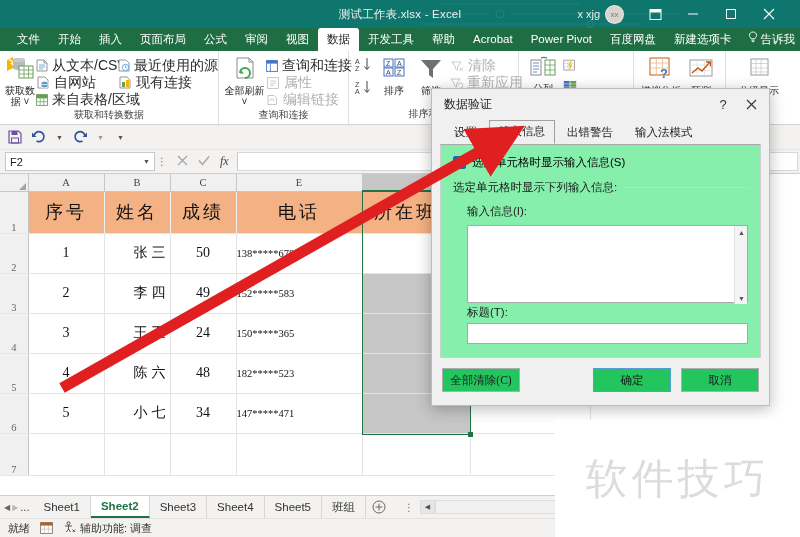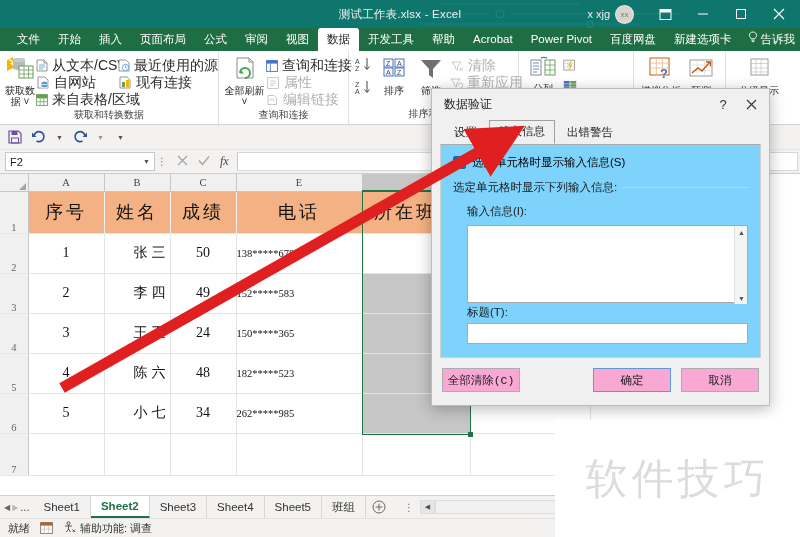--- a/index.html
+++ b/index.html
@@ -15,21 +15,21 @@
   .titlebar {
     height:28px; background:#0f766e; position:relative;
     display:flex; align-items:center; color:#fff;
     overflow:hidden;
   }
   .tb-deco { position:absolute; right:120px; top:0; width:300px; height:28px; opacity:.18; }
   .tb-title {
     position:absolute; left:0; right:0; text-align:center;
     font-size:11.5px; color:#f0f0f0; letter-spacing:.2px;
   }
-  .tb-right { margin-left:auto; display:flex; align-items:center; height:28px; z-index:3; padding-right:2px;}
+  .tb-right { margin-left:auto; display:flex; align-items:center; height:28px; z-index:3; padding-right:12px;}
   .tb-user { font-size:11px; color:#eee; margin-right:5px; }
   .tb-avatar {
     width:19px; height:19px; border-radius:50%; background:#D8D4CE;
     color:#7a7a7a; font-size:8px; display:flex; align-items:center;
     justify-content:center; margin-right:12px; border:1px solid rgba(255,255,255,.5);
   }
   .tb-btn {
     width:38px; height:28px; display:flex; align-items:center; justify-content:center;
     color:#fff; font-size:12px;
   }
@@ -147,21 +147,21 @@
   }
   .dlg-close { font-size:14px; }
   .dlg-tabs { display:flex; padding-left:12px; height:25px; align-items:flex-end; gap:2px;}
   .dtab {
     padding:3px 9px 4px 9px; font-size:11.5px; color:#1b1b1b; border:1px solid transparent;
     border-bottom:none; white-space:nowrap;
   }
   .dtab.active { background:#f0f0f0; border:1px solid #a0a0a0; border-bottom:1px solid #f0f0f0; position:relative; z-index:2;}
   .dlg-body {
     margin:0 8px; border:1px solid #cfcfcf; border-top:1px solid #a9a9a9;
-    background:#7dd3fc; height:214px; padding:10px 12px 0 12px; position:relative;
+    background:#86efac; height:214px; padding:10px 12px 0 12px; position:relative;
   }
   .chk-row { display:flex; align-items:center; gap:6px; margin-bottom:10px;}
   .chk {
     width:13px;height:13px;background:#0F6CBD; border:1px solid #0F6CBD; border-radius:2px;
     display:flex;align-items:center;justify-content:center;
   }
   .chk:after { content:""; width:6px;height:3px; border-left:1.6px solid #fff; border-bottom:1.6px solid #fff;
     transform:rotate(-45deg); margin-top:-2px; }
   .grp-label { display:flex; align-items:center; gap:6px; color:#1b1b1b; margin-bottom:9px; }
   .grp-label .line { flex:1; height:1px; background:#d0d0d0; }
@@ -174,22 +174,22 @@
   .ta-wrap { position:relative; margin-top:6px; }
   .fld textarea.ta {
     width:100%; height:78px; border:1px solid #a9a9a9; background:#fff; resize:none;
     font-family:inherit; font-size:11.5px; padding:2px 14px 2px 3px; outline:none;
   }
   .ta-scroll { position:absolute; right:1px; top:1px; width:13px; bottom:1px; background:#f4f4f4; border-left:1px solid #e0e0e0;}
   .ta-arrow { width:13px; height:12px; display:flex; align-items:center; justify-content:center; font-size:7px; color:#555;}
   .ta-arrow.bot { position:absolute; bottom:0; }
   .dlg-footer { display:flex; align-items:center; padding:10px 10px 0 10px; }
   .btn {
-    min-width:78px; height:24px; background:#f9a8d4; border:1px solid #adadad;
-    font-size:11.5px; color:#1b1b1b; font-family:Liberation Mono, monospace; cursor:default;
+    min-width:78px; height:24px; background:#22c55e; border:1px solid #adadad;
+    font-size:11.5px; color:#1b1b1b; font-family:Liberation Serif, serif; cursor:default;
     display:flex; align-items:center; justify-content:center;
   }
   .btn.primary { border:1.5px solid #5b9bd5; }
   .dlg-footer .right { margin-left:auto; display:flex; gap:10px; }
 
   
   .arrow-svg { position:absolute; left:0; top:0; width:800px; height:537px; z-index:60; pointer-events:none; }
 
   
   .watermark {
@@ -690,21 +690,21 @@
       <td class="cell num">48</td>
       <td class="cell phone">182*****523</td>
       <td class="cell selcell"></td>
       <td class="cell"></td>
     </tr>
     <tr style="height:40px;">
       <td class="rowhead">6</td>
       <td class="cell num">5</td>
       <td class="cell name">小七</td>
       <td class="cell num">34</td>
-      <td class="cell phone">262*****985</td>
+      <td class="cell phone">147*****471</td>
       <td class="cell selcell"></td>
       <td class="cell"></td>
     </tr>
     <tr style="height:42px;">
       <td class="rowhead">7</td>
       <td class="cell"></td>
       <td class="cell"></td>
       <td class="cell"></td>
       <td class="cell"></td>
       <td class="cell"></td>
@@ -727,20 +727,21 @@
         <svg width="11" height="11" viewBox="0 0 11 11">
             <path d="M1 1 L10 10 M10 1 L1 10" stroke="#333" stroke-width="1.1"></path>
           </svg>
       </span>
     </span>
   </div>
   <div class="dlg-tabs">
     <div class="dtab">设置</div>
     <div class="dtab active">输入信息</div>
     <div class="dtab">出错警告</div>
+    <div class="dtab">输入法模式</div>
   </div>
   <div class="dlg-body">
     <div class="chk-row">
       <span class="chk"></span>
       <span>选定单元格时显示输入信息(S)</span>
     </div>
     <div class="grp-label">
       <span>选定单元格时显示下列输入信息:</span>
       <span class="line"></span>
     </div>

